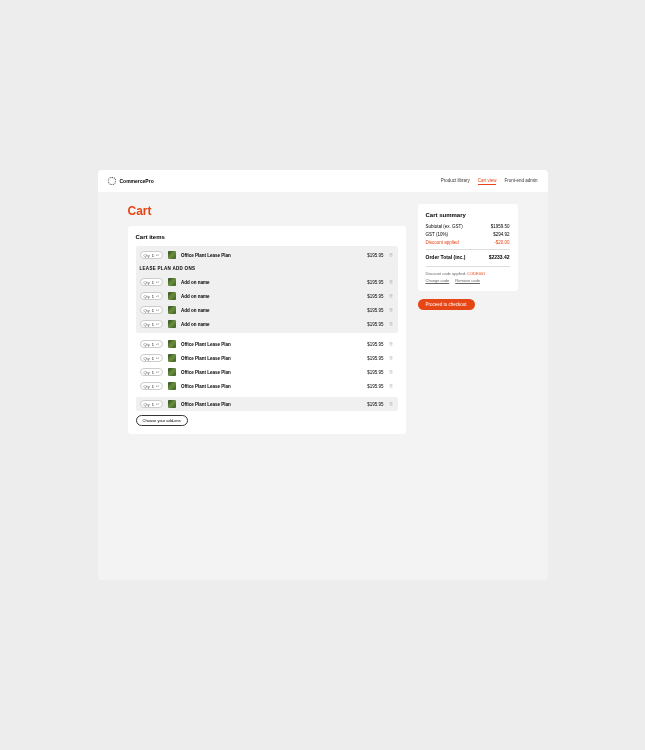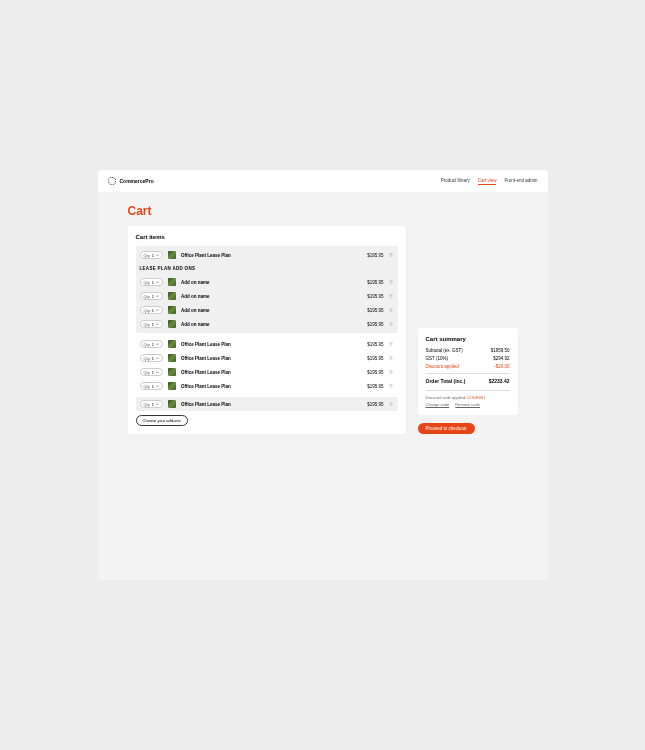--- a/index.html
+++ b/index.html
@@ -4,21 +4,21 @@
 <style>
 *{box-sizing:border-box;margin:0;padding:0}
 body{background:#ededed;font-family:-apple-system,BlinkMacSystemFont,"Segoe UI",Arial,sans-serif;width:645px;height:750px;display:flex;align-items:center;justify-content:center}
 .frame{width:450px;height:410px;background:#f3f3f3;border-radius:4px;overflow:hidden;font-size:4.5px}
 .header{background:#fff;height:22px;display:flex;align-items:center;justify-content:space-between;padding:0 10px}
 .brand{display:flex;align-items:center;gap:4px;font-weight:600;font-size:5px}
 .logo{width:8px;height:8px;border:1.2px dotted #333;border-radius:50%}
 .nav{display:flex;gap:8px;font-size:4.5px}
 .nav a{color:#333;text-decoration:none}
 .nav a.active{color:#e64515;border-bottom:1px solid #e64515;padding-bottom:1px}
-.page{padding:12px 30px;display:flex;gap:12px;align-items:flex-end}
+.page{padding:12px 30px;display:flex;gap:12px;align-items:flex-start}
 .left{flex:1}
 h1.cart{color:#e64515;font-size:12px;font-weight:600;margin-bottom:8px}
 .card{background:#fff;border-radius:3px;padding:8px}
 .card-title{font-size:6px;font-weight:600;margin-bottom:6px}
 .row{display:flex;align-items:center;gap:5px;padding:3px 4px}
 .row.grey{background:#f0f0f0;border-radius:2px}
 .qty{background:#fff;border:0.5px solid #ccc;border-radius:7px;padding:1px 3px;display:flex;align-items:center;gap:2px;height:8px}
 .qty .lbl{font-size:4px;color:#555}
 .qty .val{font-size:4px}
 .stepper{display:flex;flex-direction:column;line-height:2px;font-size:3px;color:#999}

